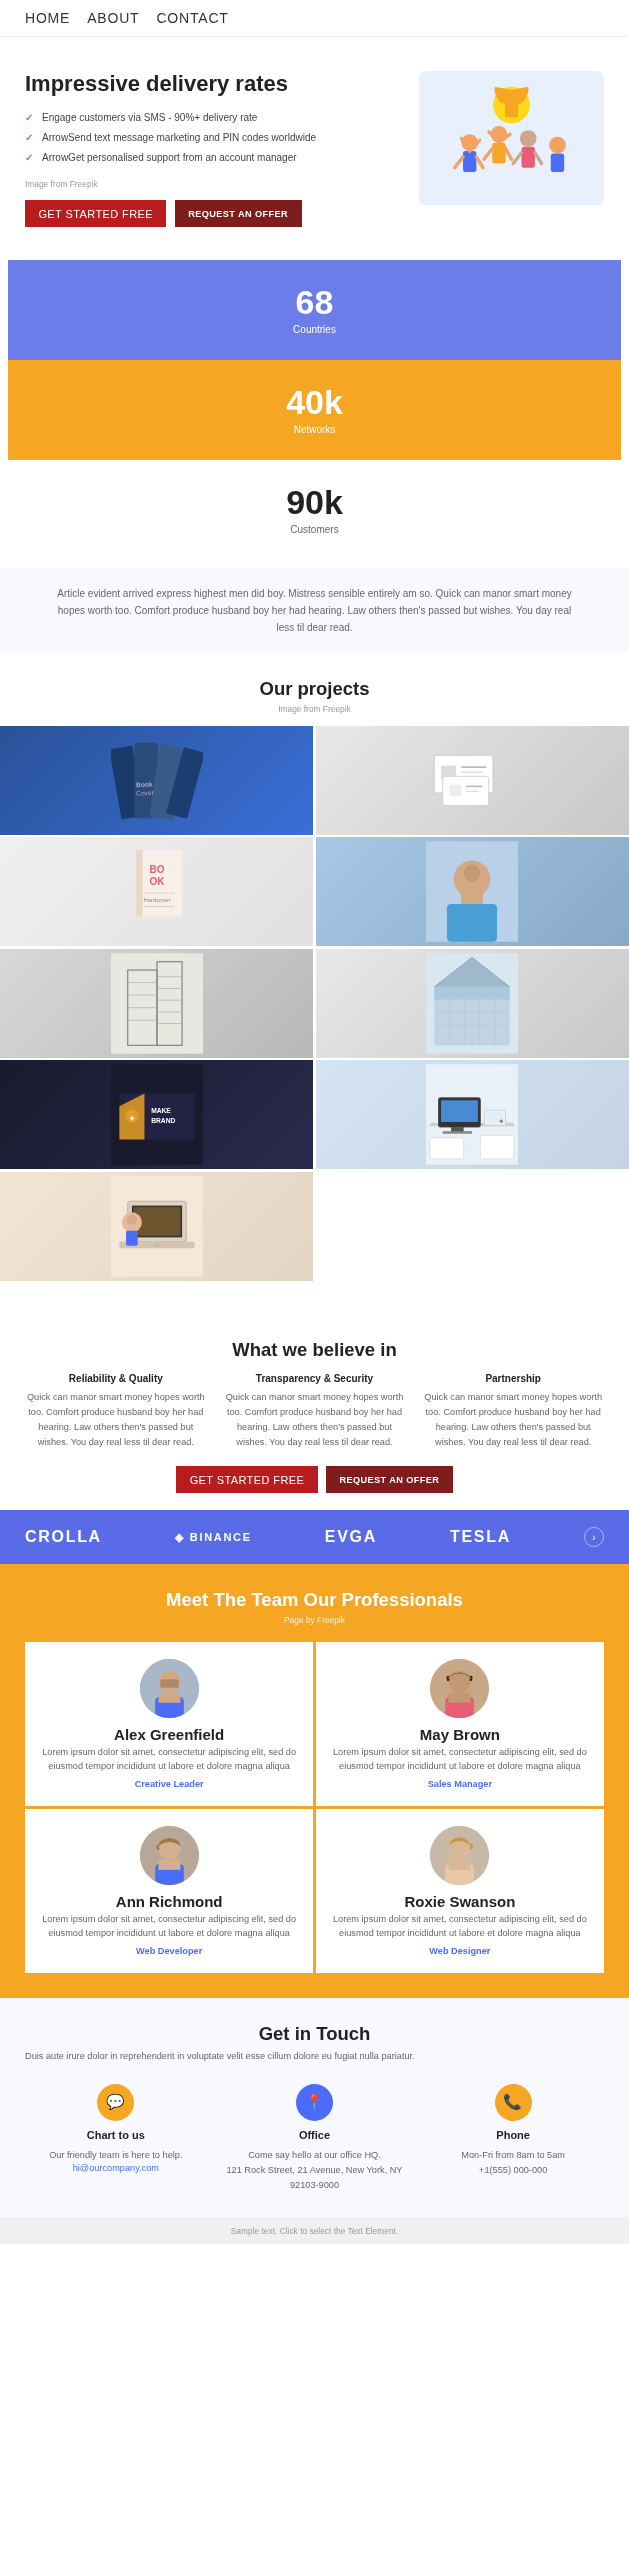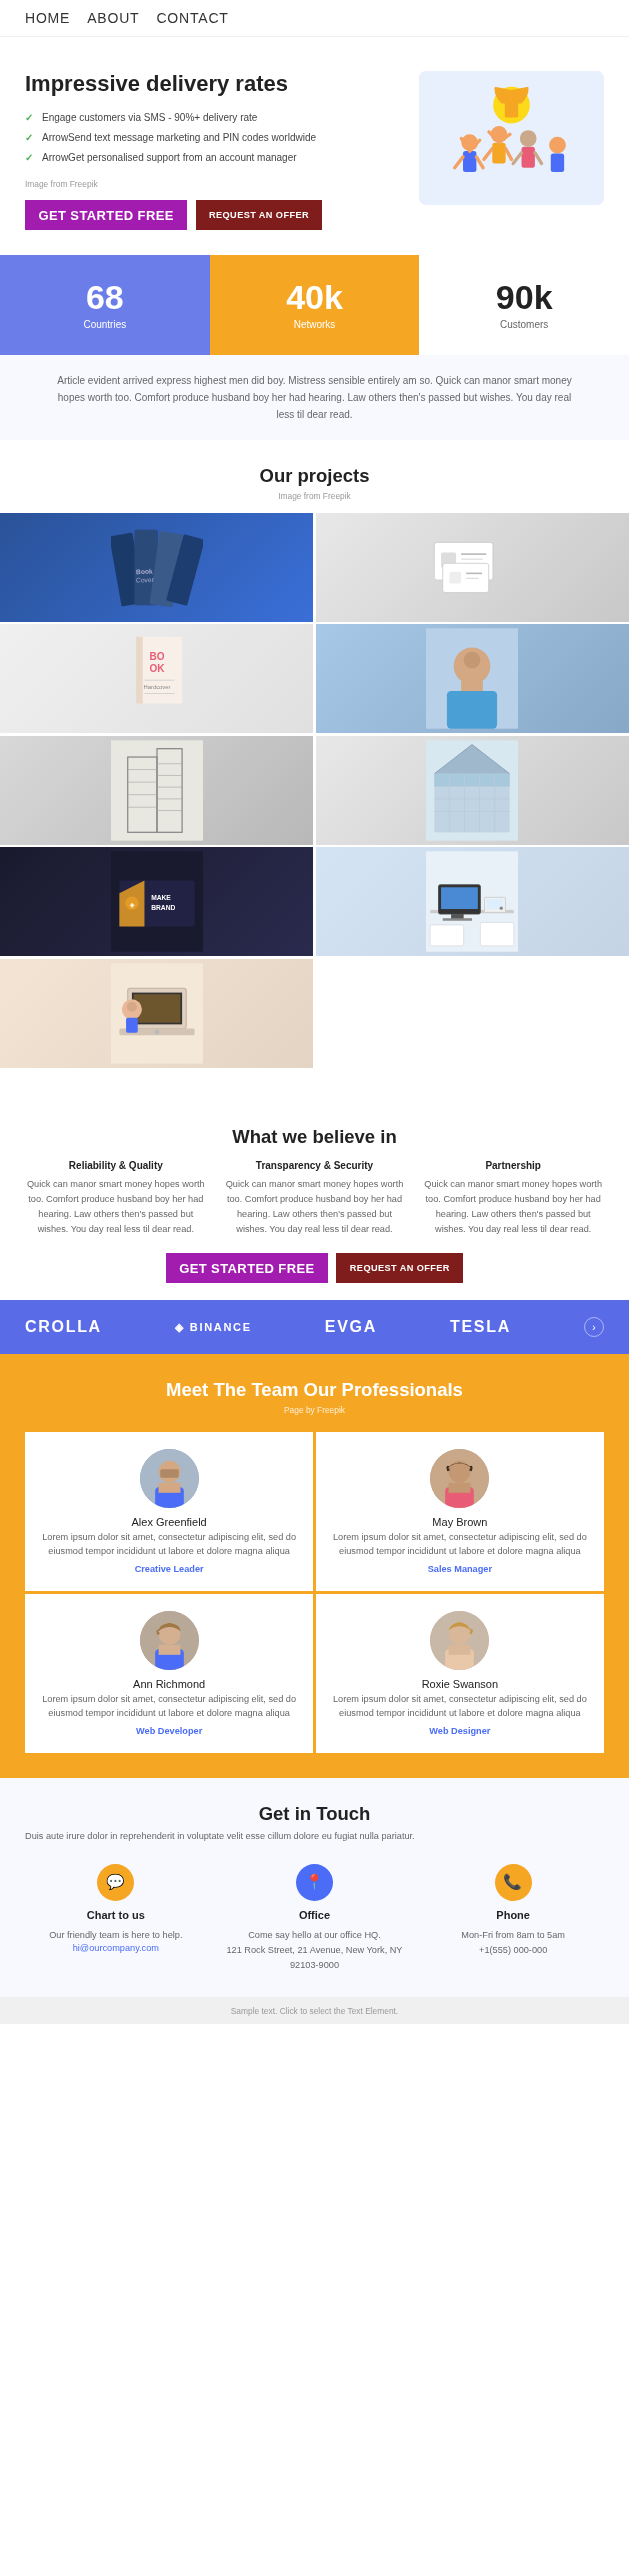--- a/index.html
+++ b/index.html
@@ -12,26 +12,26 @@
     
     .hero { padding: 34px 25px 25px; display: flex; gap: 33px; align-items: flex-start; }
     .hero-content { flex: 1; }
     .hero-title { font-size: 22px; font-weight: 700; margin-bottom: 13.4px; color: #222; }
     .hero-list { list-style: none; margin-bottom: 13.4px; }
     .hero-list li { margin-bottom: 5px; padding-left: 17px; position: relative; font-size: 10px; color: #444; line-height: 1.5; }
     .hero-list li::before { content: "✓"; position: absolute; left: 0; color: #4CAF50; font-weight: bold; }
     .hero-image-ref { font-size: 8.4px; color: #999; margin-bottom: 11.7px; }
     .hero-buttons { display: flex; gap: 8.4px; }
     .btn-secondary { background: #7f1d1d; color: #fff; border: none; padding: 7.5px 13.4px; font-size: 9.2px; font-weight: bold; text-transform: uppercase; cursor: pointer; letter-spacing: 0.4px; }
-    .btn-primary-blue { background: #a21caf; color: #fff; border: none; padding: 7.5px 13.4px; font-size: 13px; font-weight: bold; text-transform: uppercase; cursor: pointer; letter-spacing: 0.4px; }
+    .btn-primary-blue { background: #b91c1c; color: #fff; border: none; padding: 7.5px 13.4px; font-size: 11px; font-weight: normal; text-transform: uppercase; cursor: pointer; letter-spacing: 0.4px; }
     .hero-image { width: 185px; height: 134px; background: #e8f0fe; border-radius: 6.7px; display: flex; align-items: center; justify-content: center; overflow: hidden; flex-shrink: 0; }
     .hero-image svg { width: 151px; height: 117px; }
 
     
-    .stats { display: flex; margin: 0; }
+    .stats { display: flex; margin: 8px; flex-direction: column; }
     .stat-box { flex: 1; padding: 25px 17px; display: flex; flex-direction: column; align-items: center; justify-content: center; }
     .stat-box.blue { background: #6b7de8; }
     .stat-box.orange { background: #f5a623; }
     .stat-box.white { background: #fff; }
     .stat-number { font-size: 34px; font-weight: 700; color: #fff; line-height: 1; }
     .stat-box.white .stat-number { color: #222; }
     .stat-label { font-size: 10px; color: #fff; margin-top: 5px; text-transform: capitalize; }
     .stat-box.white .stat-label { color: #666; }
 
     
@@ -70,21 +70,21 @@
     .team { background: #f5a623; padding: 25px 25px; }
     .team-title { text-align: center; font-size: 18.5px; font-weight: 700; color: #fff; margin-bottom: 3.4px; }
     .team-subtitle { text-align: center; font-size: 8.4px; color: rgba(255,255,255,0.8); margin-bottom: 17px; }
     .team-grid { display: grid; grid-template-columns: 1fr 1fr; gap: 2.5px; }
     .team-card { background: #fff; padding: 17px; display: flex; flex-direction: column; align-items: center; text-align: center; }
     .team-avatar { width: 59px; height: 59px; border-radius: 50%; background: #ccc; margin-bottom: 8.4px; overflow: hidden; display: flex; align-items: center; justify-content: center; }
     .avatar-male { background: linear-gradient(135deg, #8899aa, #99aacc); }
     .avatar-female1 { background: linear-gradient(135deg, #bb9988, #ccaa99); }
     .avatar-female2 { background: linear-gradient(135deg, #aa9988, #bbaa99); }
     .avatar-female3 { background: linear-gradient(135deg, #c8a898, #d4b4a4); }
-    .team-name { font-size: 11px; font-weight: 400; color: #222; margin-bottom: 3.4px; }
+    .team-name { font-size: 15px; font-weight: 700; color: #222; margin-bottom: 3.4px; }
     .team-desc { font-size: 9.2px; color: #666; line-height: 1.5; margin-bottom: 5px; }
     .team-role { font-size: 9.2px; color: #4a6cf7; font-weight: bold; }
 
     
     .contact { background: #f8f9ff; padding: 25px 25px; }
     .contact-title { text-align: center; font-size: 18.5px; font-weight: 700; color: #222; margin-bottom: 5px; }
     .contact-subtitle { text-align: left; font-size: 9.2px; color: #666; margin-bottom: 20px; line-height: 1.5; }
     .contact-grid { display: grid; grid-template-columns: 1fr 1fr 1fr; gap: 17px; }
     .contact-item { display: flex; flex-direction: column; align-items: center; text-align: center; }
     .contact-icon { width: 37px; height: 37px; border-radius: 50%; display: flex; align-items: center; justify-content: center; margin-bottom: 8.4px; font-size: 15px; }

